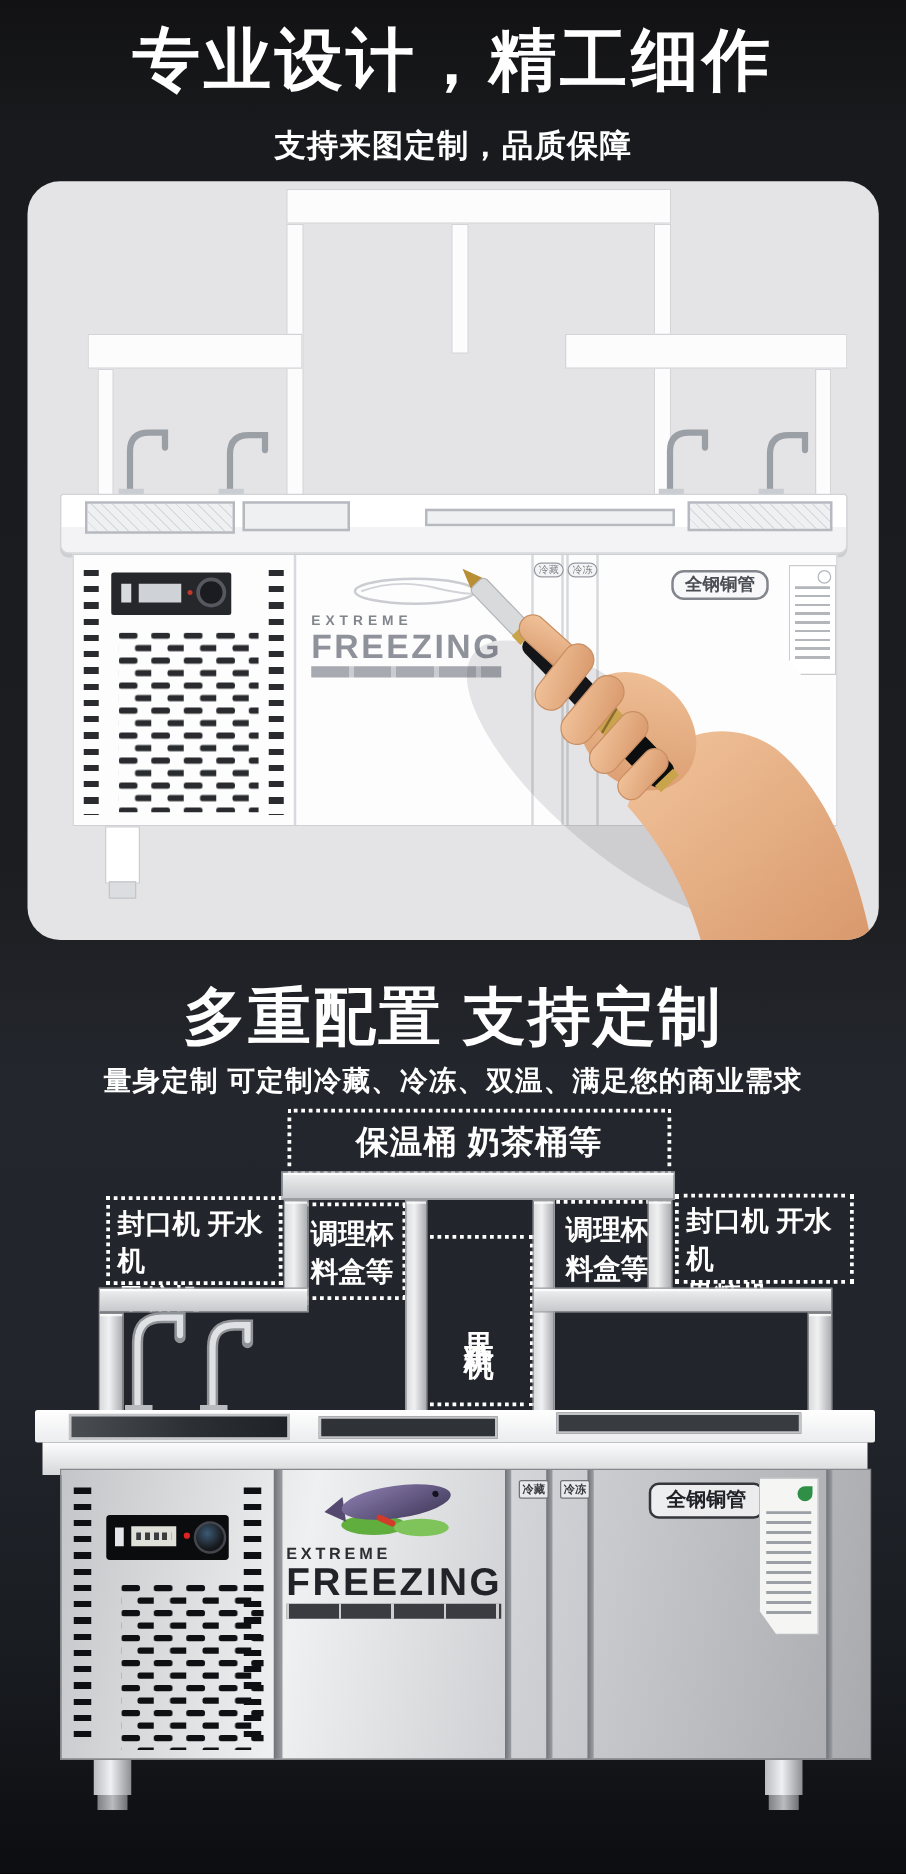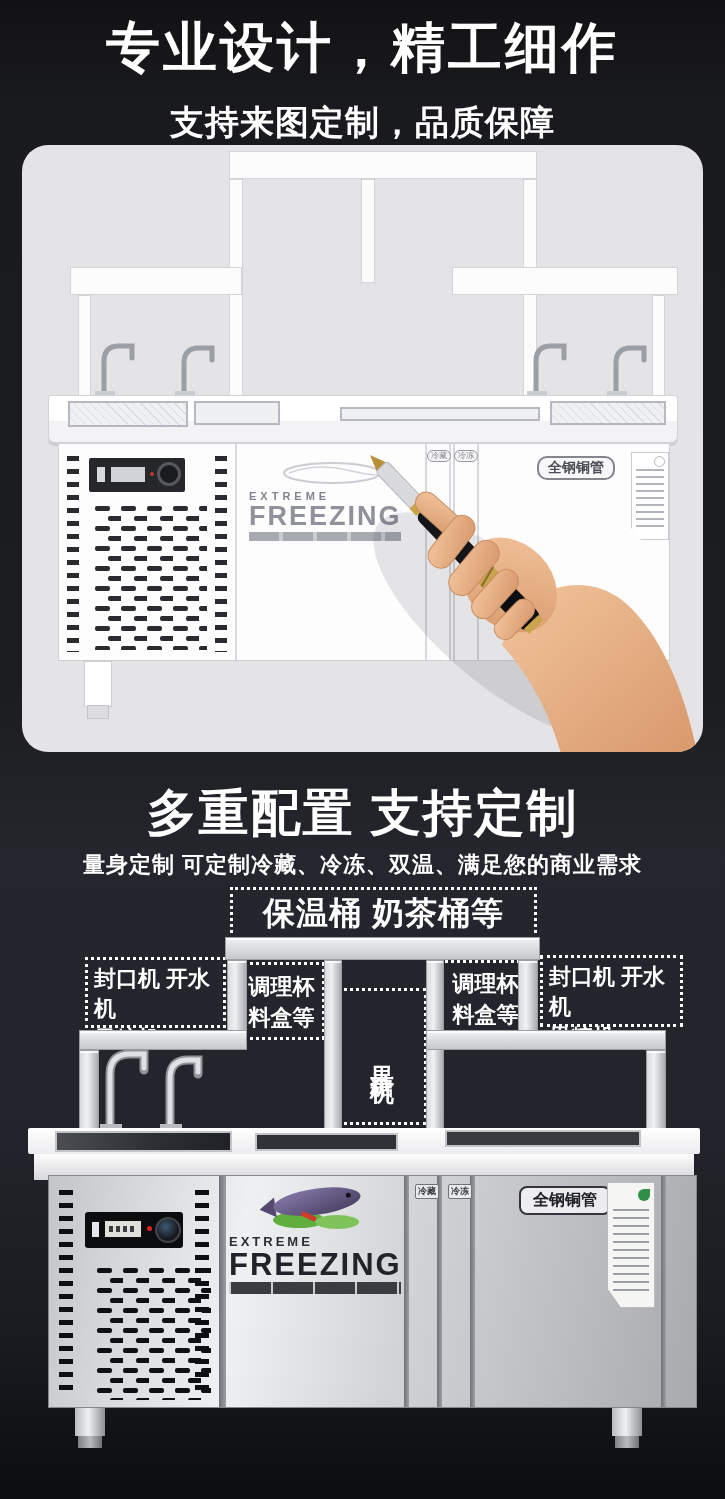--- a/index.html
+++ b/index.html
@@ -2,21 +2,21 @@
 <html><head>
 <meta charset="utf-8">
 <style>
   html,body{margin:0;padding:0;background:#000;}
   .canvas{position:relative;width:725px;height:1499px;overflow:hidden;
     font-family:"Liberation Sans",sans-serif;
     background:linear-gradient(180deg,#121214 0%,#191a1d 7%,#1c1d20 46%,#23262c 57%,#22252b 74%,#191c21 88%,#0c0d10 100%);}
   .abs{position:absolute;}
   .ctr{left:0;width:100%;text-align:center;color:#fff;}
   .h1-title{top:12px;font-size:54px;font-weight:900;letter-spacing:3px;}
-  .h1-sub{top:100px;font-size:34px;font-weight:600;letter-spacing:1px;}
+  .h1-sub{top:100px;font-size:25px;font-weight:600;letter-spacing:1px;}
   .h2-title{top:780px;font-size:50px;font-weight:900;letter-spacing:2px;}
   .h2-sub{top:850px;font-size:22px;font-weight:600;letter-spacing:1px;}
 
   
   .card1{left:22px;top:145px;width:681px;height:607px;background:#e4e3e5;border-radius:26px;overflow:hidden;}
   .s-part{position:absolute;background:#fcfcfd;border:1px solid #d3d4d7;box-sizing:border-box;}
   .s-counter{left:26px;top:250px;width:630px;height:48px;background:linear-gradient(180deg,#ffffff 0 55%,#f3f3f5 55% 100%);
     border:1px solid #d2d3d6;border-radius:3px 3px 7px 7px;box-shadow:0 3px 0 #cdced1;position:absolute;box-sizing:border-box;}
   .s-sink{position:absolute;border:2px solid #b6b9bf;background:#eef0f2;box-sizing:border-box;}
   .s-hatch{background:repeating-linear-gradient(45deg,#eef0f2 0 5px,#d9dce0 5px 6px);}
@@ -38,21 +38,21 @@
     clip-path:polygon(0 0,100% 0,100% 100%,26% 100%,0 86%);}
   .s-sticker .lines{position:absolute;left:4px;right:4px;top:16px;bottom:8px;background:repeating-linear-gradient(180deg,#b3b6bb 0 2px,transparent 2px 7px);}
   .s-sticker .seal{position:absolute;right:3px;top:3px;width:9px;height:9px;border-radius:50%;border:1px solid #b3b6bb;}
   .s-leg{position:absolute;top:516px;width:28px;height:46px;background:#fff;border:1px solid #cdced2;box-sizing:border-box;}
   .s-leg .foot{position:absolute;left:2px;bottom:-13px;width:20px;height:12px;background:#dcdde0;border:1px solid #c4c5c9;}
 
   
   .stage2{left:0;top:880px;width:725px;height:619px;}
   .callout{position:absolute;border:3px dotted #fff;color:#fff;font-weight:700;box-sizing:border-box;}
   .callout .ln{display:block;}
-  .co-top{left:230px;top:7px;width:307px;height:53px;font-size:32px;display:flex;align-items:center;justify-content:center;letter-spacing:1px;}
+  .co-top{left:230px;top:7px;width:307px;height:53px;font-size:26px;display:flex;align-items:center;justify-content:center;letter-spacing:1px;}
   .co-left{left:85px;top:77px;width:141px;height:71px;font-size:22px;line-height:30px;padding:4px 6px;}
   .co-mleft{left:238px;top:82px;width:87px;height:78px;font-size:22px;line-height:31px;text-align:center;padding-top:6px;}
   .co-center{left:337px;top:108px;width:90px;height:137px;font-size:24px;display:flex;align-items:center;justify-content:center;}
   .co-center .v{writing-mode:vertical-rl;text-orientation:upright;letter-spacing:7px;}
   .co-mright{left:438px;top:80px;width:95px;height:77px;font-size:22px;line-height:31px;text-align:center;padding-top:5px;}
   .co-right{left:540px;top:75px;width:143px;height:72px;font-size:22px;line-height:30px;padding:4px 6px;}
   .co-free{left:495px;top:183px;width:100px;height:56px;color:#fff;font-weight:700;font-size:22px;line-height:28px;text-align:center;position:absolute;}
 
   .steel{position:absolute;background:linear-gradient(180deg,#eef0f1,#c6c8cb);border:1px solid #9a9da1;box-sizing:border-box;box-shadow:inset 0 2px 0 rgba(255,255,255,.8);}
   .steelv{background:linear-gradient(90deg,#d9dadc,#f0f1f2 40%,#aaacb0);}

